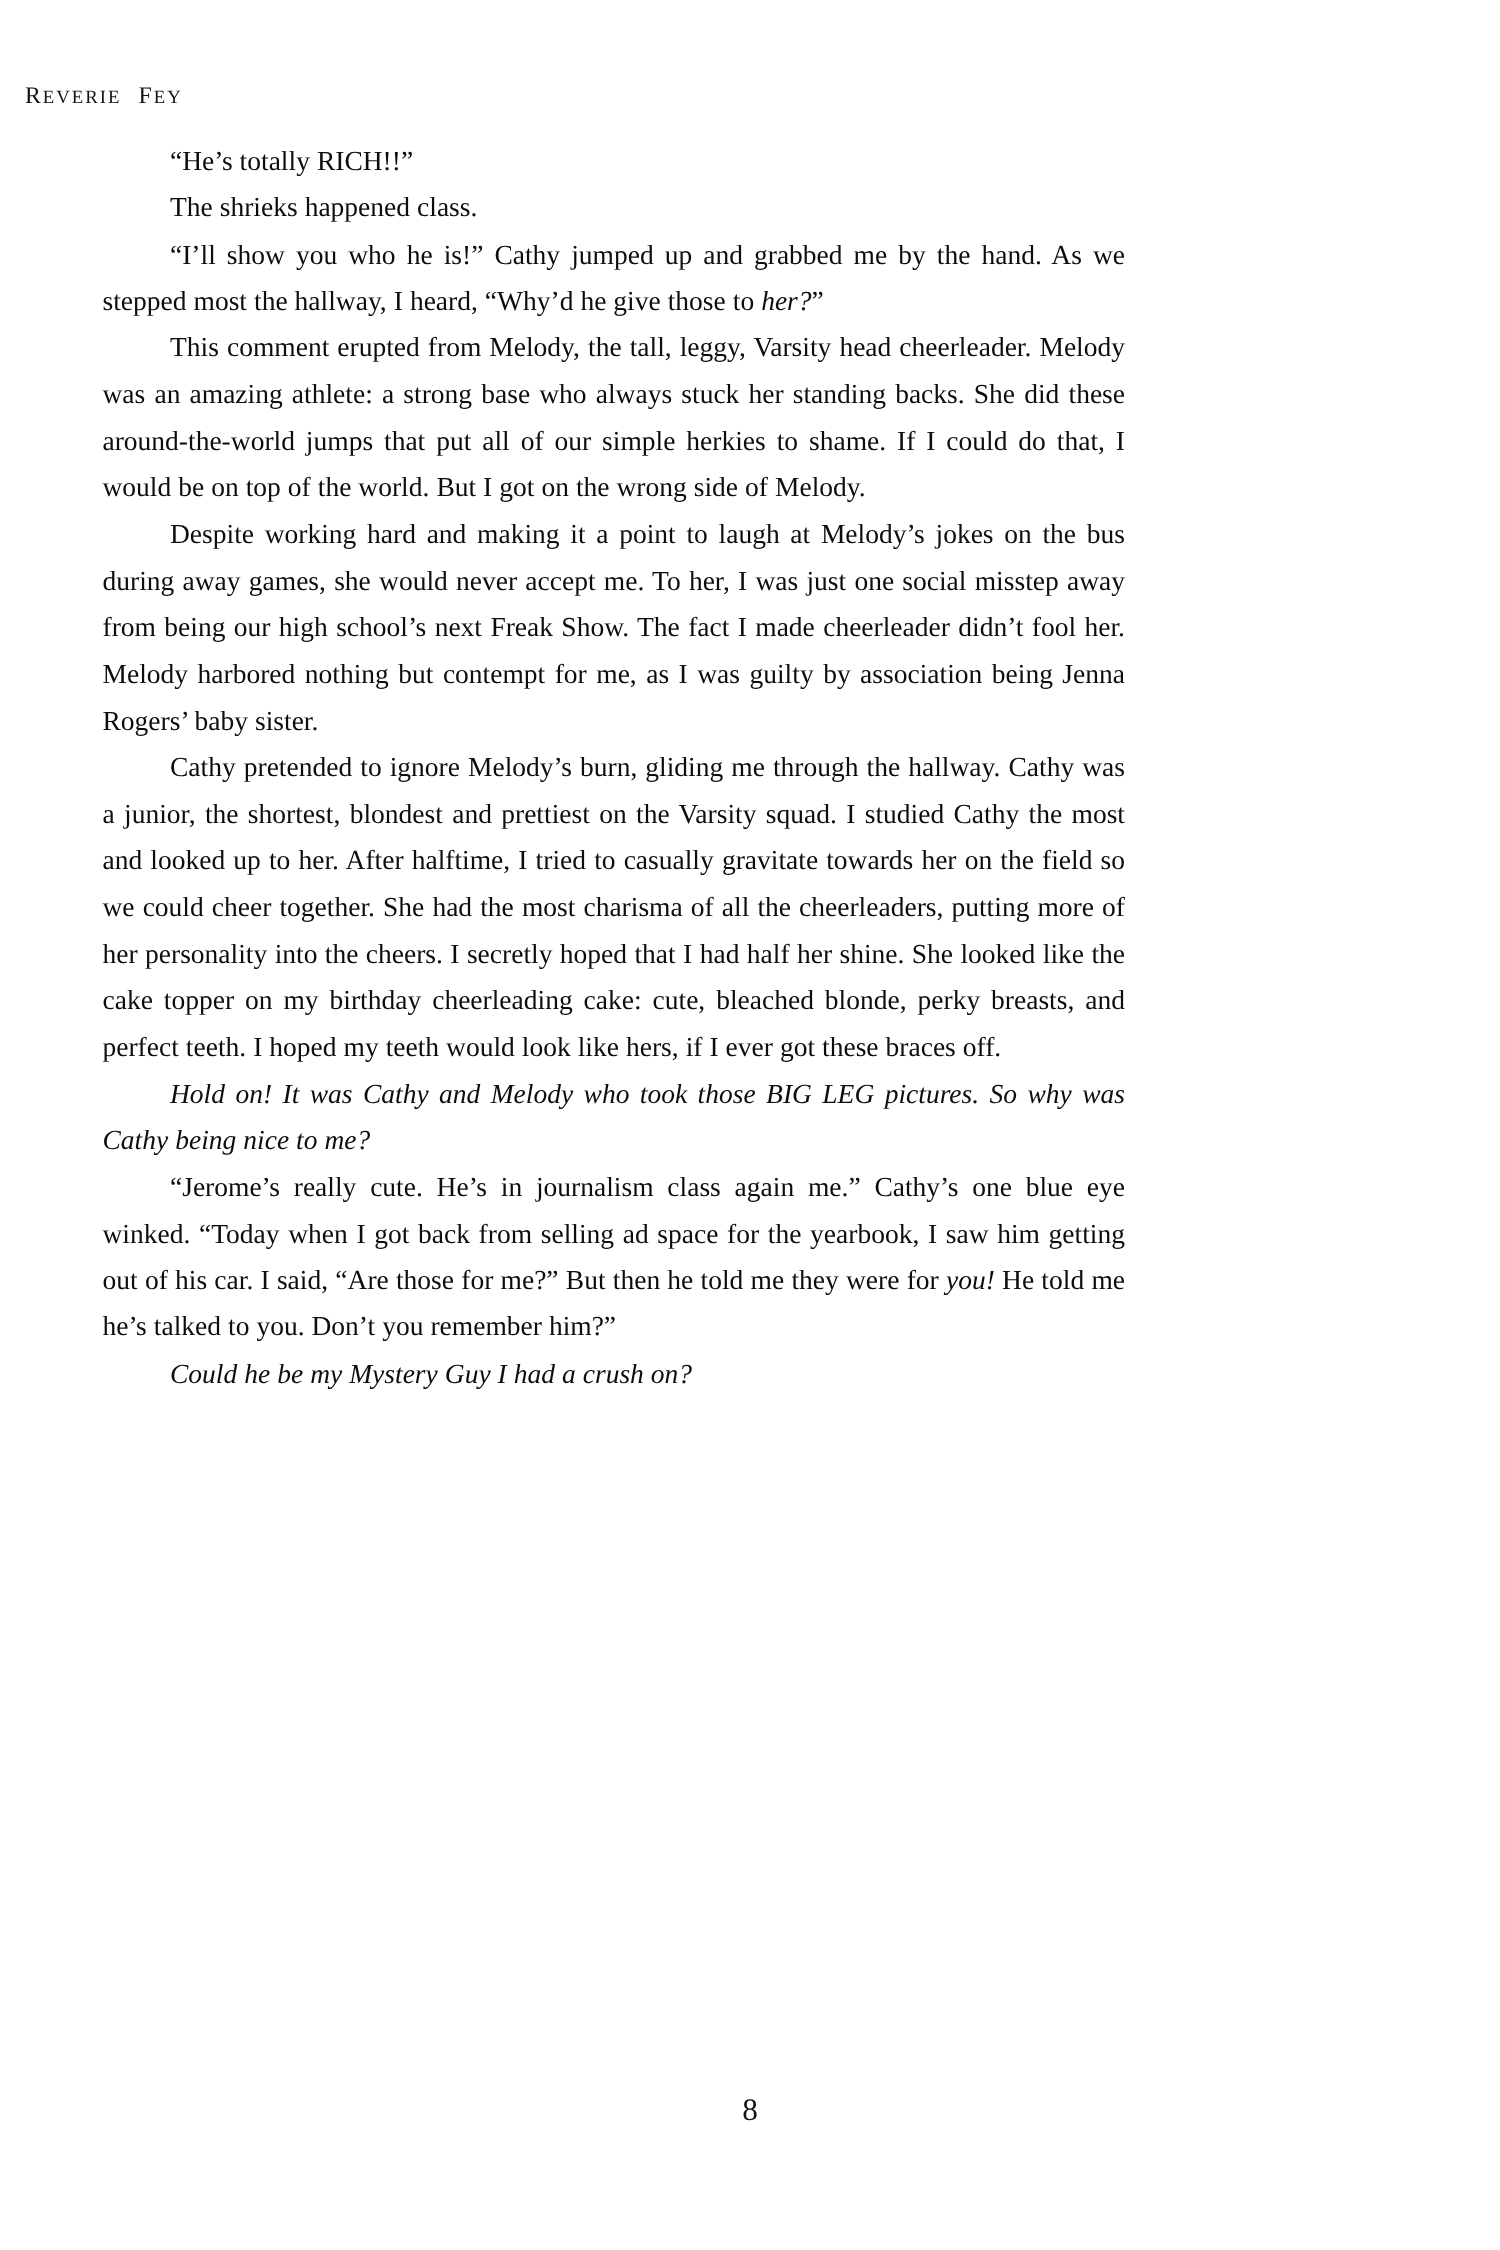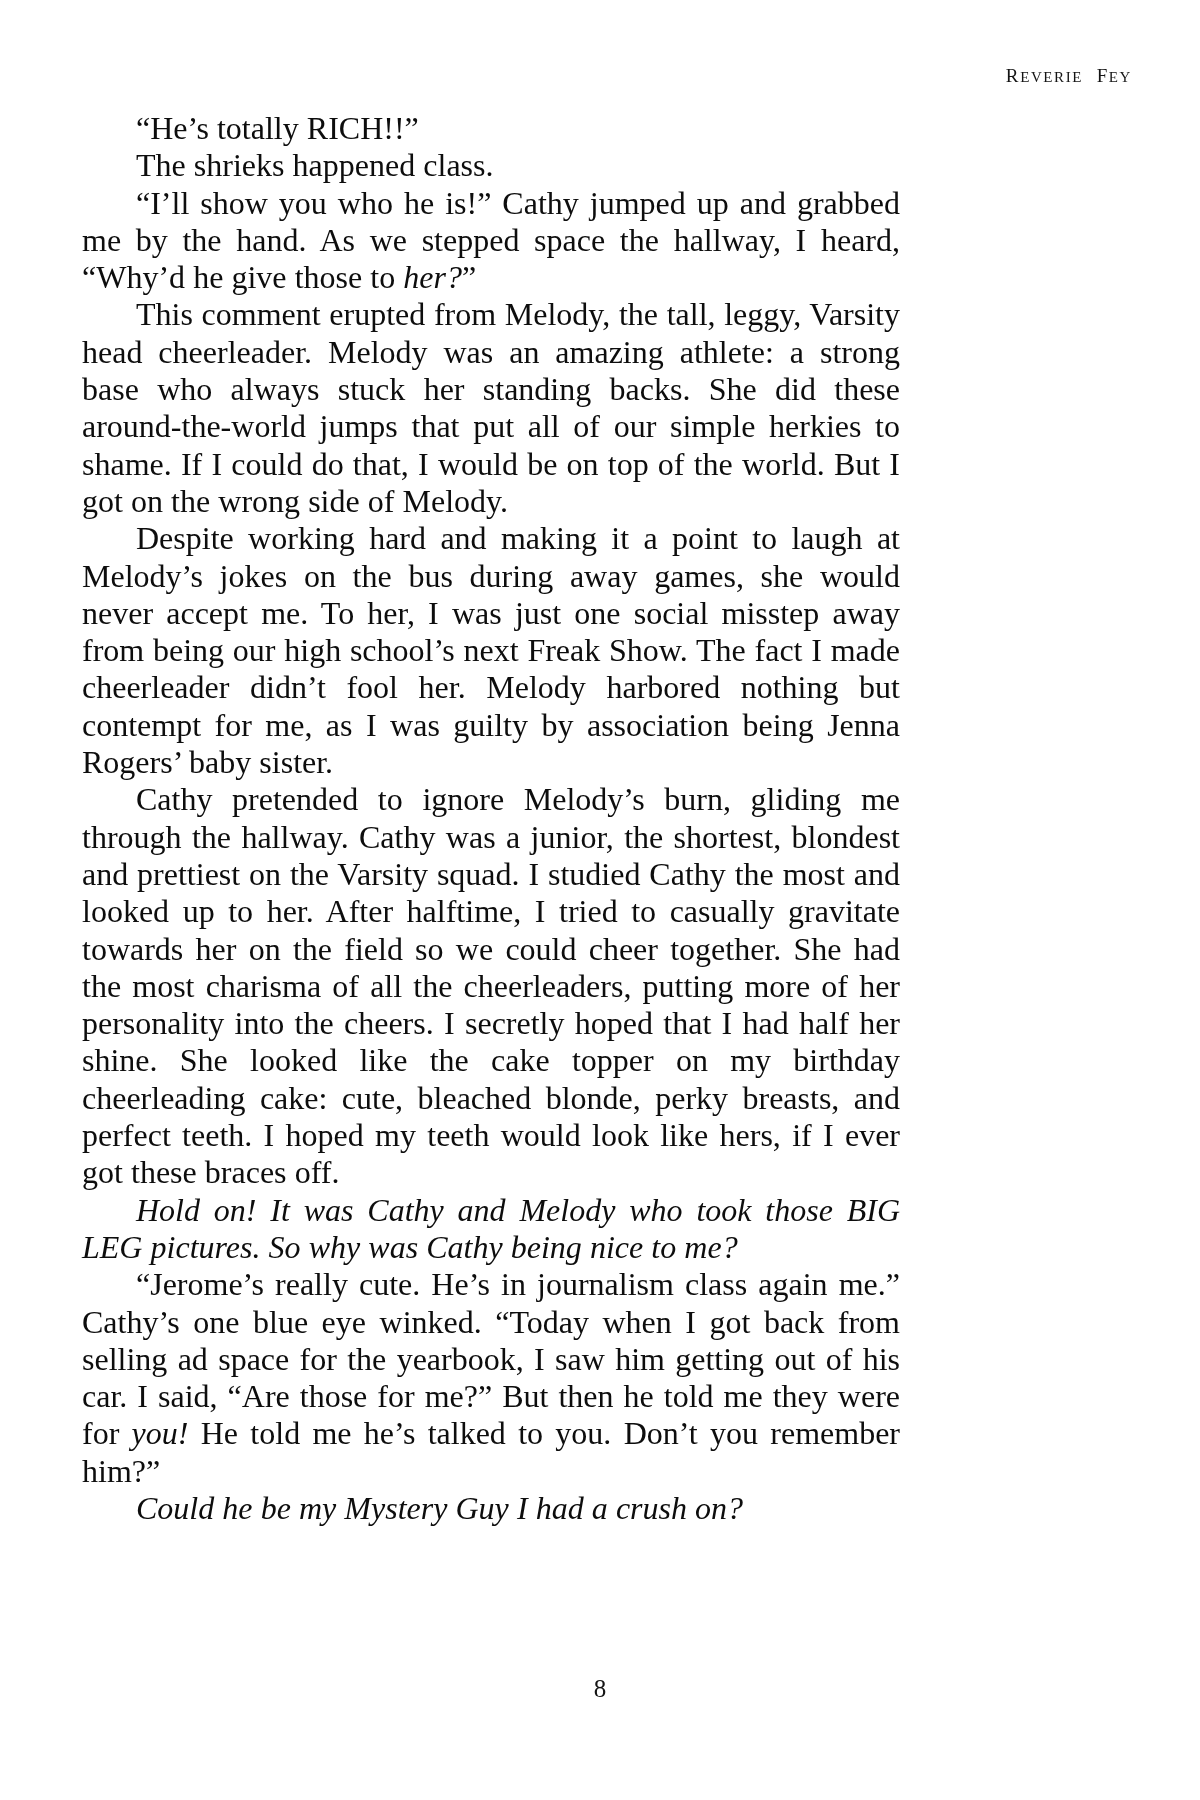--- a/index.html
+++ b/index.html
@@ -19,43 +19,44 @@
     font-family: "Liberation Serif", "DejaVu Serif", serif;
     color: #0d0d0d;
   }
 
   
   .running-head {
     position: absolute;
     top: 58px;
     left: 0;
     width: 1132px;
-    text-align: right;
+    text-align: left;
     font-family: "Liberation Serif", "DejaVu Serif", serif;
     font-size: 23px;
     letter-spacing: 1.6px;
     font-variant: small-caps;
     text-transform: lowercase;
     color: #141414;
+    padding-left: 20px;
   }
   
   .running-head .sc-word { display: inline; }
 
   
   .textblock {
     position: absolute;
     left: 82px;
     top: 110px;
     width: 818px;
   }
 
   p.para {
     margin: 0;
     padding: 0;
-    font-size: 32px;
+    font-size: 22px;
     line-height: 37.3px;
     text-align: justify;
     text-justify: inter-word;
     text-indent: 54px;
     hyphens: none;
     word-spacing: 0.1px;
   }
 
   
   p.para.italic {
@@ -79,21 +80,21 @@
 <body>
 
 <div class="page">
 
   <div class="running-head"><span class="sc-word"><span style="font-size: 27px;">R</span><span style="font-size: 21px;">EVERIE</span></span>  <span class="sc-word"><span style="font-size: 27px;">F</span><span style="font-size: 21px;">EY</span></span></div>
 
   <div class="textblock">
 
   <p class="para"><span>“He’s totally RICH!!”</span></p>
       <p class="para"><span>The shrieks happened class.</span></p>
-      <p class="para"><span>“I’ll show you who he is!” Cathy jumped up and grabbed me by the hand. As we stepped space the hallway, I heard, “Why’d he give those to </span><em>her?</em><span>”</span></p>
+      <p class="para"><span>“I’ll show you who he is!” Cathy jumped up and grabbed me by the hand. As we stepped most the hallway, I heard, “Why’d he give those to </span><em>her?</em><span>”</span></p>
       <p class="para"><span>This comment erupted from Melody, the tall, leggy, Varsity head cheerleader. Melody was an amazing athlete: a strong base who always stuck her standing backs. She did these around-the-world jumps that put all of our simple herkies to shame. If I could do that, I would be on top of the world. But I got on the wrong side of Melody.</span></p>
       <p class="para"><span>Despite working hard and making it a point to laugh at Melody’s jokes on the bus during away games, she would never accept me. To her, I was just one social misstep away from being our high school’s next Freak Show. The fact I made cheerleader didn’t fool her. Melody harbored nothing but contempt for me, as I was guilty by association being Jenna Rogers’ baby sister.</span></p>
       <p class="para"><span>Cathy pretended to ignore Melody’s burn, gliding me through the hallway. Cathy was a junior, the shortest, blondest and prettiest on the Varsity squad. I studied Cathy the most and looked up to her. After halftime, I tried to casually gravitate towards her on the field so we could cheer together. She had the most charisma of all the cheerleaders, putting more of her personality into the cheers. I secretly hoped that I had half her shine. She looked like the cake topper on my birthday cheerleading cake: cute, bleached blonde, perky breasts, and perfect teeth. I hoped my teeth would look like hers, if I ever got these braces off.</span></p>
       <p class="para italic"><em>Hold on! It was Cathy and Melody who took those BIG LEG pictures. So why was Cathy being nice to me?</em></p>
       <p class="para"><span>“Jerome’s really cute. He’s in journalism class again me.” Cathy’s one blue eye winked. “Today when I got back from selling ad space for the yearbook, I saw him getting out of his car. I said, “Are those for me?” But then he told me they were for </span><em>you!</em><span> He told me he’s talked to you. Don’t you remember him?”</span></p>
       <p class="para italic"><em>Could he be my Mystery Guy I had a crush on?</em></p>
     </div>
 
   <div class="folio">8</div>
 

